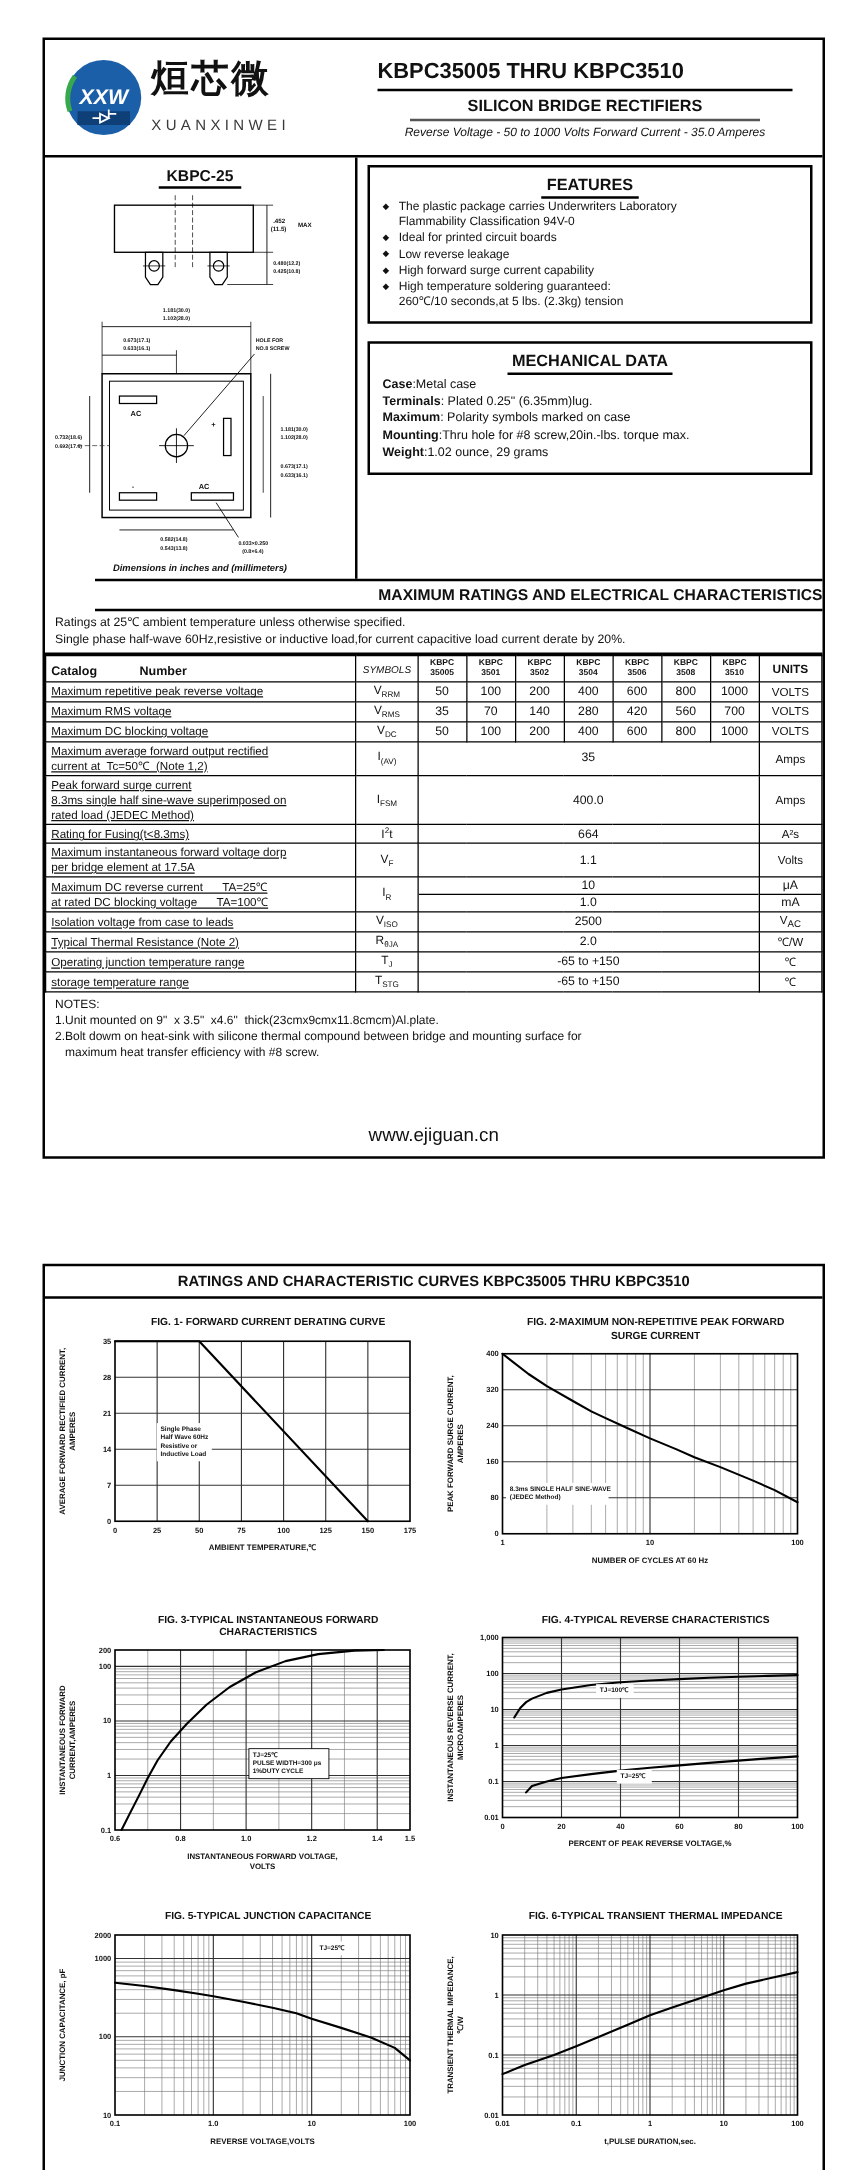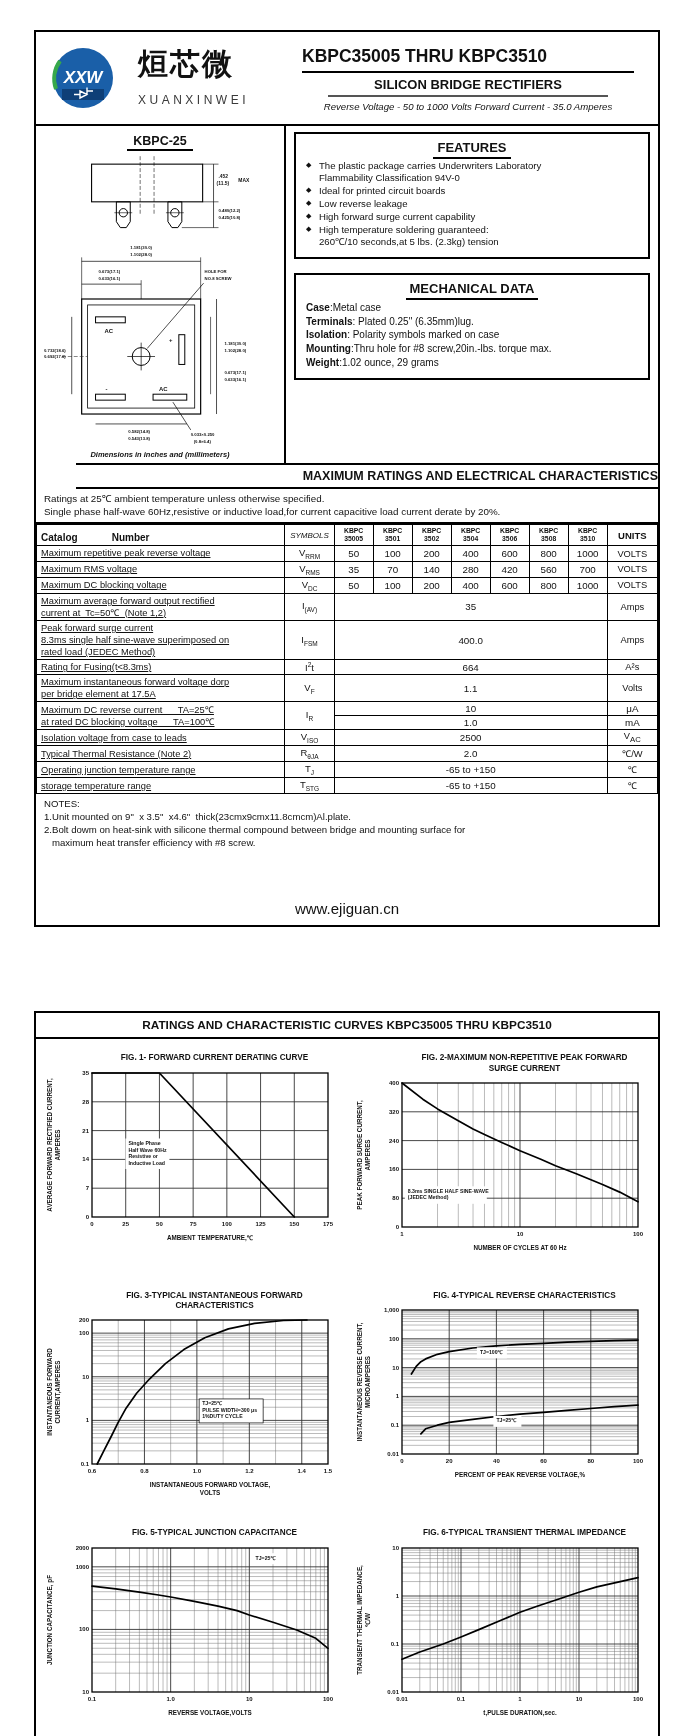--- a/index.html
+++ b/index.html
@@ -3,21 +3,21 @@
 <meta charset="utf-8">
 <style>
   html,body{margin:0;padding:0;background:#ffffff;}
   body{width:694px;font-family:"Liberation Sans",sans-serif;color:#111;}
   .page{margin:0 34px;border:2px solid #000;background:#fff;}
   #page1{margin-top:30px;}
   #page2{margin-top:84px;margin-bottom:22px;}
 
   
   .hdr{display:flex;align-items:center;border-bottom:2px solid #000;height:92px;}
-  .logo-cell{width:252px;display:flex;align-items:center;gap:22px;padding-left:14px;box-sizing:border-box;}
+  .logo-cell{width:252px;display:flex;align-items:center;gap:5px;padding-left:14px;box-sizing:border-box;}
   .logo-cn{font-size:30px;font-weight:bold;line-height:1;letter-spacing:2px;}
   .logo-en{font-size:12px;letter-spacing:3.5px;color:#3a3a3a;margin-top:14px;text-align:center;}
   .title-cell{flex:1;padding:2px 10px 0 0;}
   .part-title{font-size:17.5px;font-weight:bold;text-align:left;border-bottom:2px solid #000;padding-bottom:4px;margin:0 14px;}
   .part-subtitle{font-size:13px;font-weight:bold;text-align:center;border-bottom:2px solid #555;padding-bottom:3px;margin:4px 40px 0;}
   .part-tagline{font-size:9.6px;font-style:italic;text-align:center;margin-top:4px;}
 
   
   .mid{display:flex;}
   .pkg-cell{width:250px;box-sizing:border-box;border-right:2px solid #000;padding:5px 2px 4px;}
@@ -214,21 +214,21 @@
                 <div>260℃/10 seconds,at 5 lbs. (2.3kg) tension</div>
               </div>
             </li>
           </ul>
       </div>
       <div class="info-box">
         <div class="box-title"><span>MECHANICAL DATA</span></div>
         <div class="mech-list" id="mech-list">
             <div><b>Case</b>:Metal case</div>
             <div><b>Terminals</b>: Plated 0.25"  (6.35mm)lug.</div>
-            <div><b>Isolation</b>: Polarity symbols marked on case</div>
+            <div><b>Maximum</b>: Polarity symbols marked on case</div>
             <div><b>Mounting</b>:Thru hole for #8 screw,20in.-lbs. torque max.</div>
             <div><b>Weight</b>:1.02 ounce, 29 grams</div>
           </div>
       </div>
     </div>
   </div>
 
   <div class="section-bar">MAXIMUM RATINGS AND ELECTRICAL CHARACTERISTICS</div>
   <div class="ratings-intro">
     <div>Ratings at 25℃ ambient temperature unless otherwise specified.</div>

